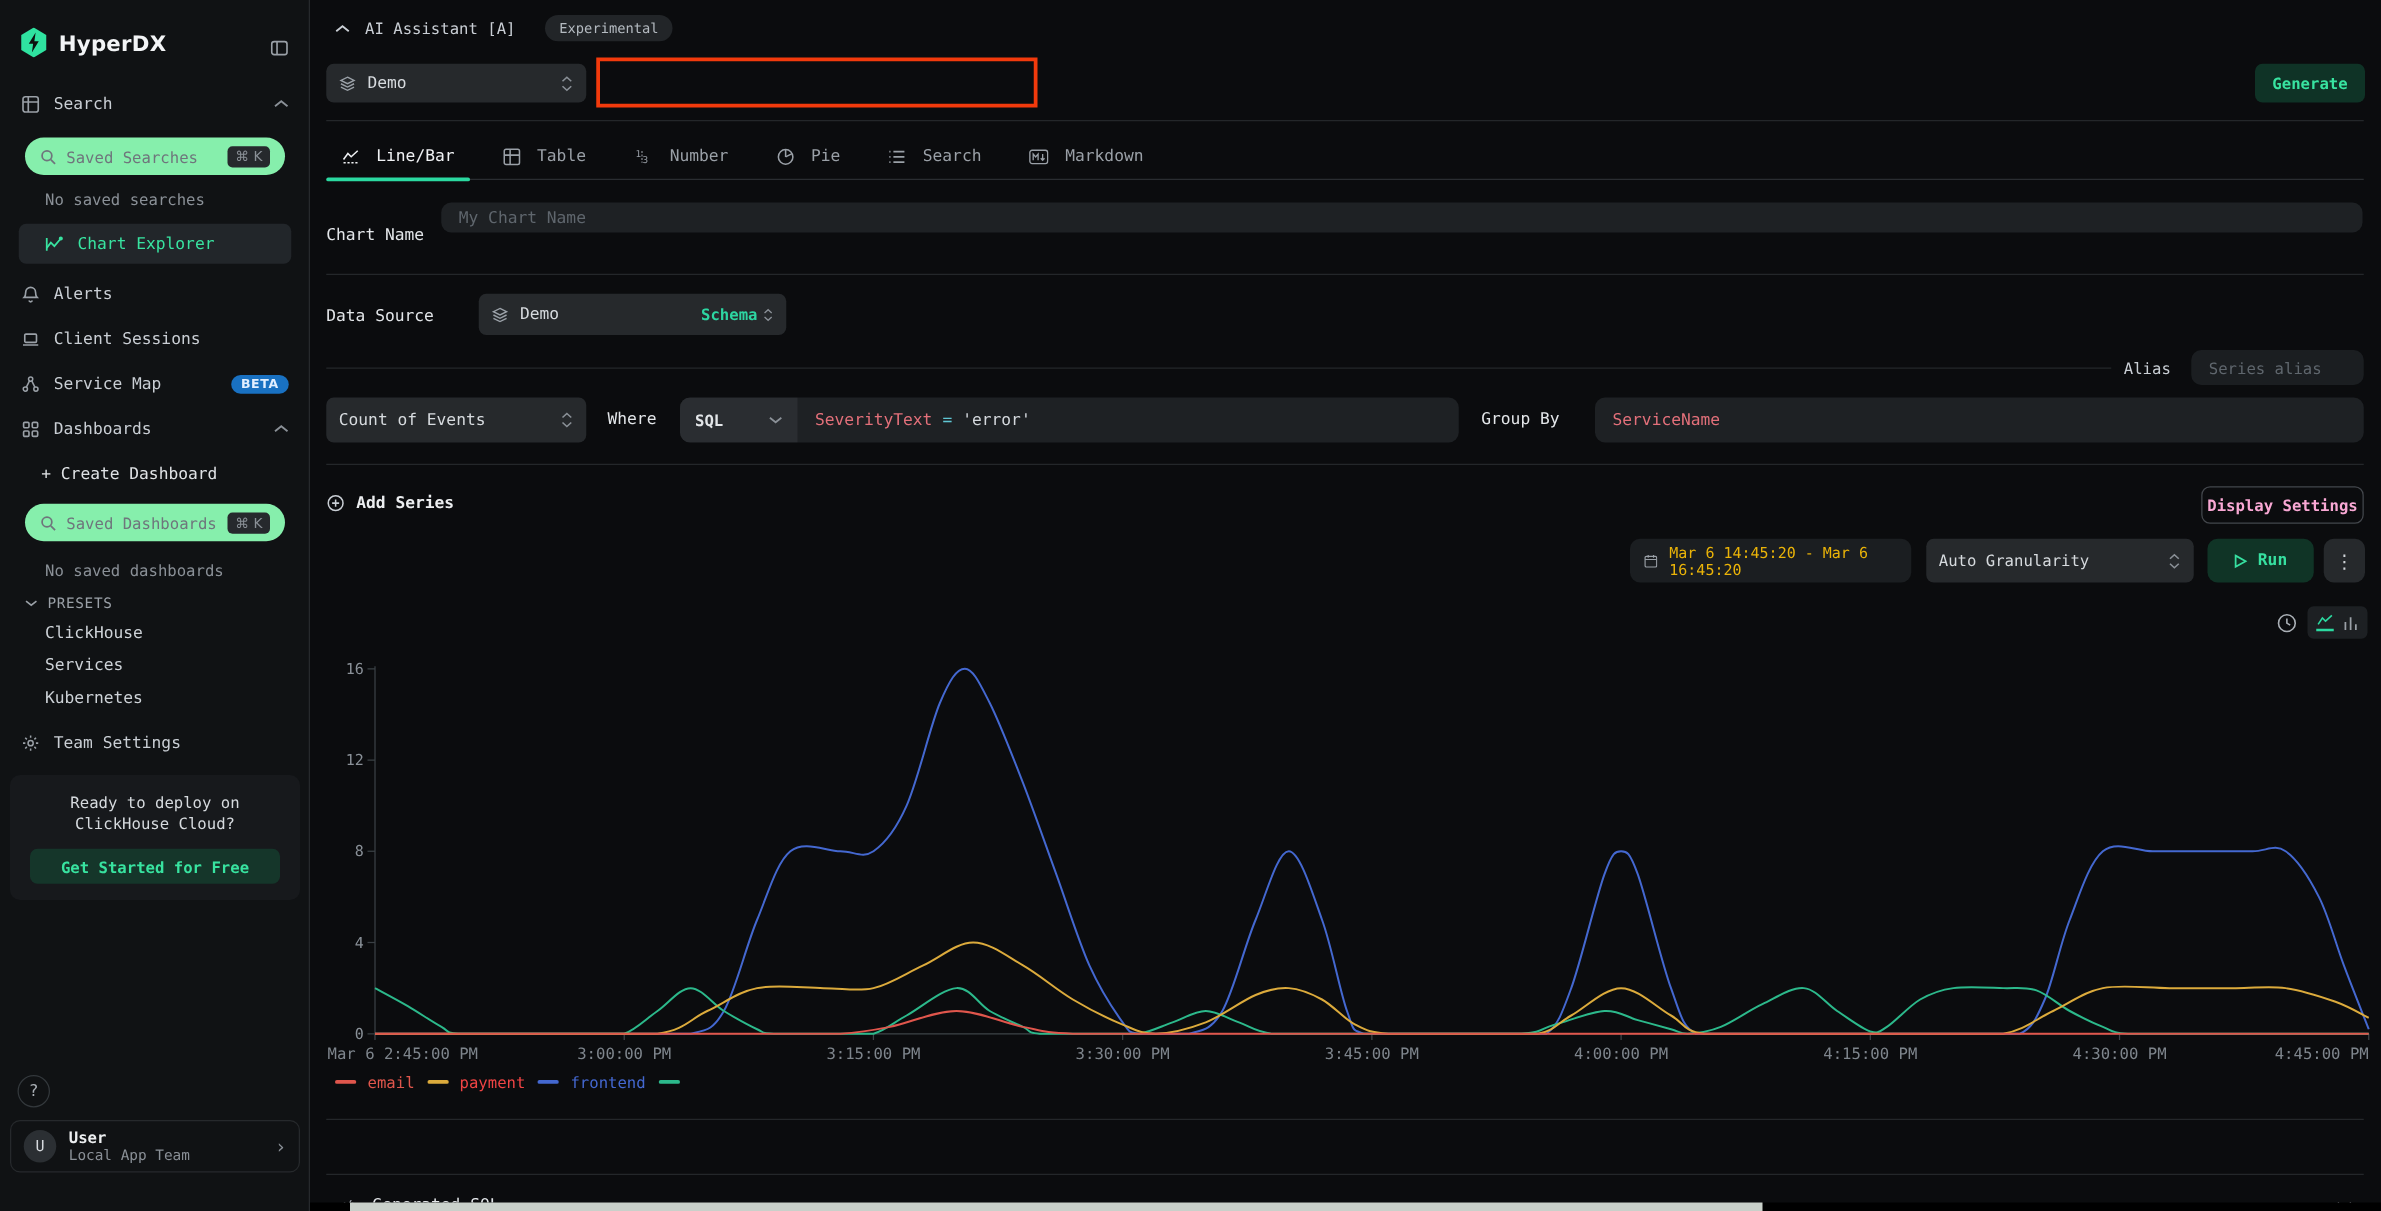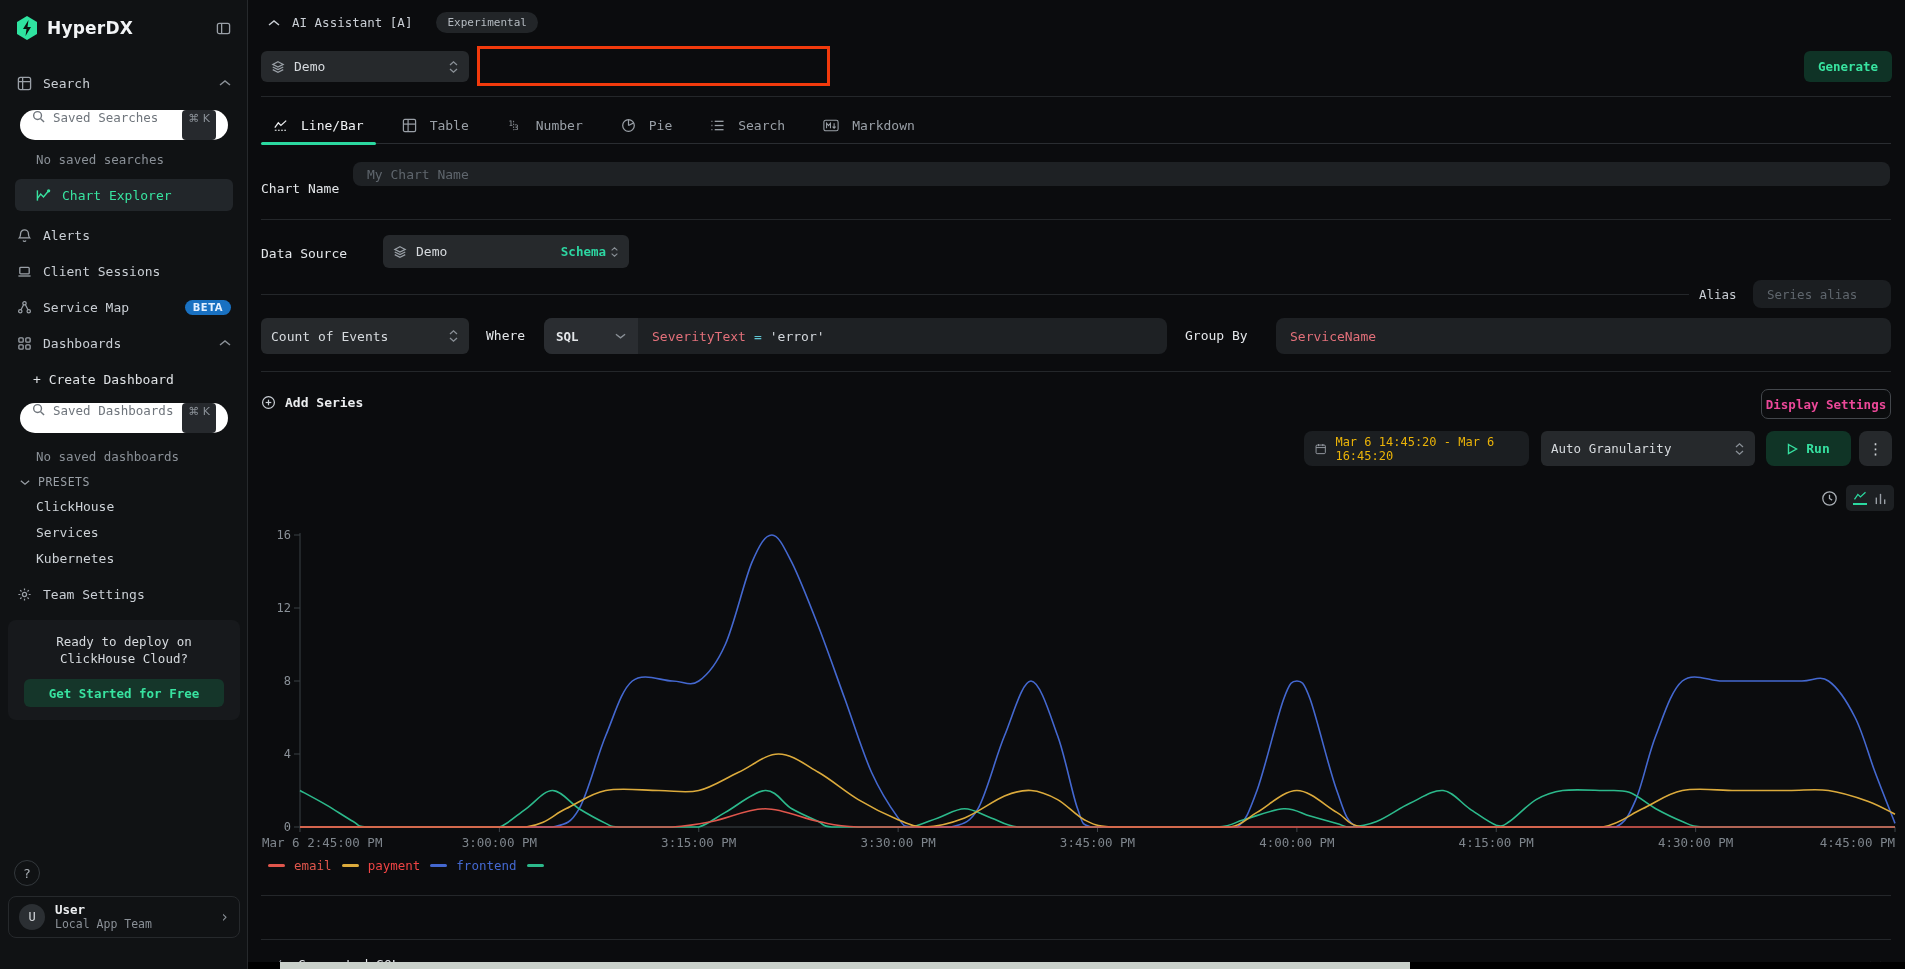--- a/index.html
+++ b/index.html
@@ -3,27 +3,27 @@
 <meta charset="utf-8">
 <style>
   *{box-sizing:border-box;margin:0;padding:0}
   html,body{width:1905px;height:969px;overflow:hidden}
   body{background:#0b0c0e;font-family:"DejaVu Sans Mono","Liberation Mono",monospace;color:#d6dade;font-size:13px}
   .screen{position:relative;width:1905px;height:969px;overflow:hidden}
 
   
   .sidebar{position:absolute;left:0;top:0;width:248px;height:100%;background:#101214;border-right:1px solid #26292c}
   .sb{position:absolute;left:0;width:100%}
-  .logo-row{top:10px;display:flex;align-items:center;padding:0 16px;height:36px}
+  .logo-row{top:10px;display:flex;align-items:flex-end;padding:0 16px;height:36px}
   .logo-title{font-weight:bold;font-size:17px;color:#f2f4f6;margin-left:9px;font-family:"DejaVu Sans","Liberation Sans",sans-serif;letter-spacing:.2px}
   .logo-spacer{flex:1}
   .side-row{display:flex;align-items:center;padding:0 16px;height:26px;color:#c9ced4}
   .side-row .ic{width:16px;height:16px;margin-right:11px;color:#9aa0a7;flex:none;display:flex;align-items:center;justify-content:center}
   .side-row .grow{flex:1}
-  .pill{position:absolute;left:20px;width:208px;height:30px;background:#ffffff;border-radius:15px;display:flex;padding:0 12px;color:#6f757c}
+  .pill{position:absolute;left:20px;width:208px;height:30px;background:#86efac;border-radius:15px;display:flex;align-items:center;padding:0 12px;color:#6f757c}
   .pill .ph{flex:1;margin-left:8px;font-size:12.5px;color:#6f757c}
   .kbd{font-size:11px;color:#8a9097;background:#26292d;border-radius:4px;padding:2px 6px;font-family:"DejaVu Sans","Liberation Sans",sans-serif}
   .empty-note{padding:0 16px 0 36px;color:#8a9097;font-size:12.5px}
   .active-item{left:15px!important;width:218px!important;background:#22262a;border-radius:6px;height:32px;padding:0 16px 0 20px}
   .active-item,.active-item .ic{color:#38e3a0!important}
   .beta{background:#1971c2;color:#e2efff;font-size:10px;font-weight:bold;border-radius:9px;padding:2px 8px;font-family:"DejaVu Sans","Liberation Sans",sans-serif;letter-spacing:.5px}
   .presets-h{display:flex;align-items:center;padding:0 16px 0 20px;color:#9aa0a7;font-size:11.5px;letter-spacing:.5px}
   .preset{padding:0 16px 0 36px;color:#cdd2d7;font-size:13px}
   .promo{left:8px!important;width:232px;background:#17191c;border-radius:8px;padding:13px 14px;text-align:center}
   .promo-text{color:#d6dade;font-size:12.5px;line-height:17px}
@@ -78,21 +78,21 @@
   .sql-select{width:94px;background:#2a2d31;display:flex;align-items:center;padding:0 12px;color:#e3e6e9;font-weight:bold;font-size:12.5px}
   .sql-expr{flex:1;display:flex;align-items:center;padding:0 14px;gap:8px;font-size:13px}
   .tok-field{color:#e3707a}
   .tok-op{color:#5fc6d3}
   .tok-val{color:#d3d7dc}
   .gb-label{top:328px;left:937px}
   .gb-input{top:318px;left:1028px;width:615px;height:36px;display:flex;align-items:center;padding:0 14px;background:#1e2124;border-radius:8px;color:#e3707a}
 
   .hr-series{top:371px;left:13px;right:14px}
   .add-series{top:395px;left:13px;display:flex;align-items:center;gap:9px;color:#eceef0;font-weight:bold;font-size:13px}
-  .display-settings{top:389px;left:1513px;width:130px;height:30px;background:transparent;border:1px solid #43474c;border-radius:7px;color:#ec4899;font-weight:bold;font-size:12.5px;font-family:inherit}
+  .display-settings{top:389px;left:1513px;width:130px;height:30px;background:transparent;border:1px solid #43474c;border-radius:7px;color:#f9a8d4;font-weight:bold;font-size:12.5px;font-family:inherit}
 
   .date-box{top:431px;left:1056px;width:225px;height:35px;background:#1b1e21;border-radius:8px;display:flex;align-items:center;padding:0 11px;gap:9px;color:#eab308;font-size:12px}
   .gran-select{top:431px;left:1293px;width:214px;height:35px}
   .run-btn{top:431px;left:1518px;width:85px;height:35px;background:#103426;border:none;border-radius:8px;color:#36e0a0;font-weight:bold;font-size:13px;font-family:inherit;display:flex;align-items:center;justify-content:center;gap:8px}
   .kebab-btn{top:431px;left:1611px;width:33px;height:35px;background:#26292c;border:none;border-radius:8px;color:#cfd3d7;font-size:15px}
   .clock-btn{top:487px;left:1570px;width:22px;height:22px;color:#aab0b6;background:transparent;border:none;display:flex;align-items:center;justify-content:center}
   .chart-toggle{top:485px;left:1598px;width:48px;height:26px;background:#1d2023;border-radius:5px;display:flex;align-items:center;justify-content:space-around;padding:0 4px}
   .toggle-ic{display:flex;align-items:center}
   .toggle-ic.on{color:#2bd9a0;border-bottom:2px solid #2bd9a0;padding-bottom:1px}
   .toggle-ic.off{color:#9aa0a7}

